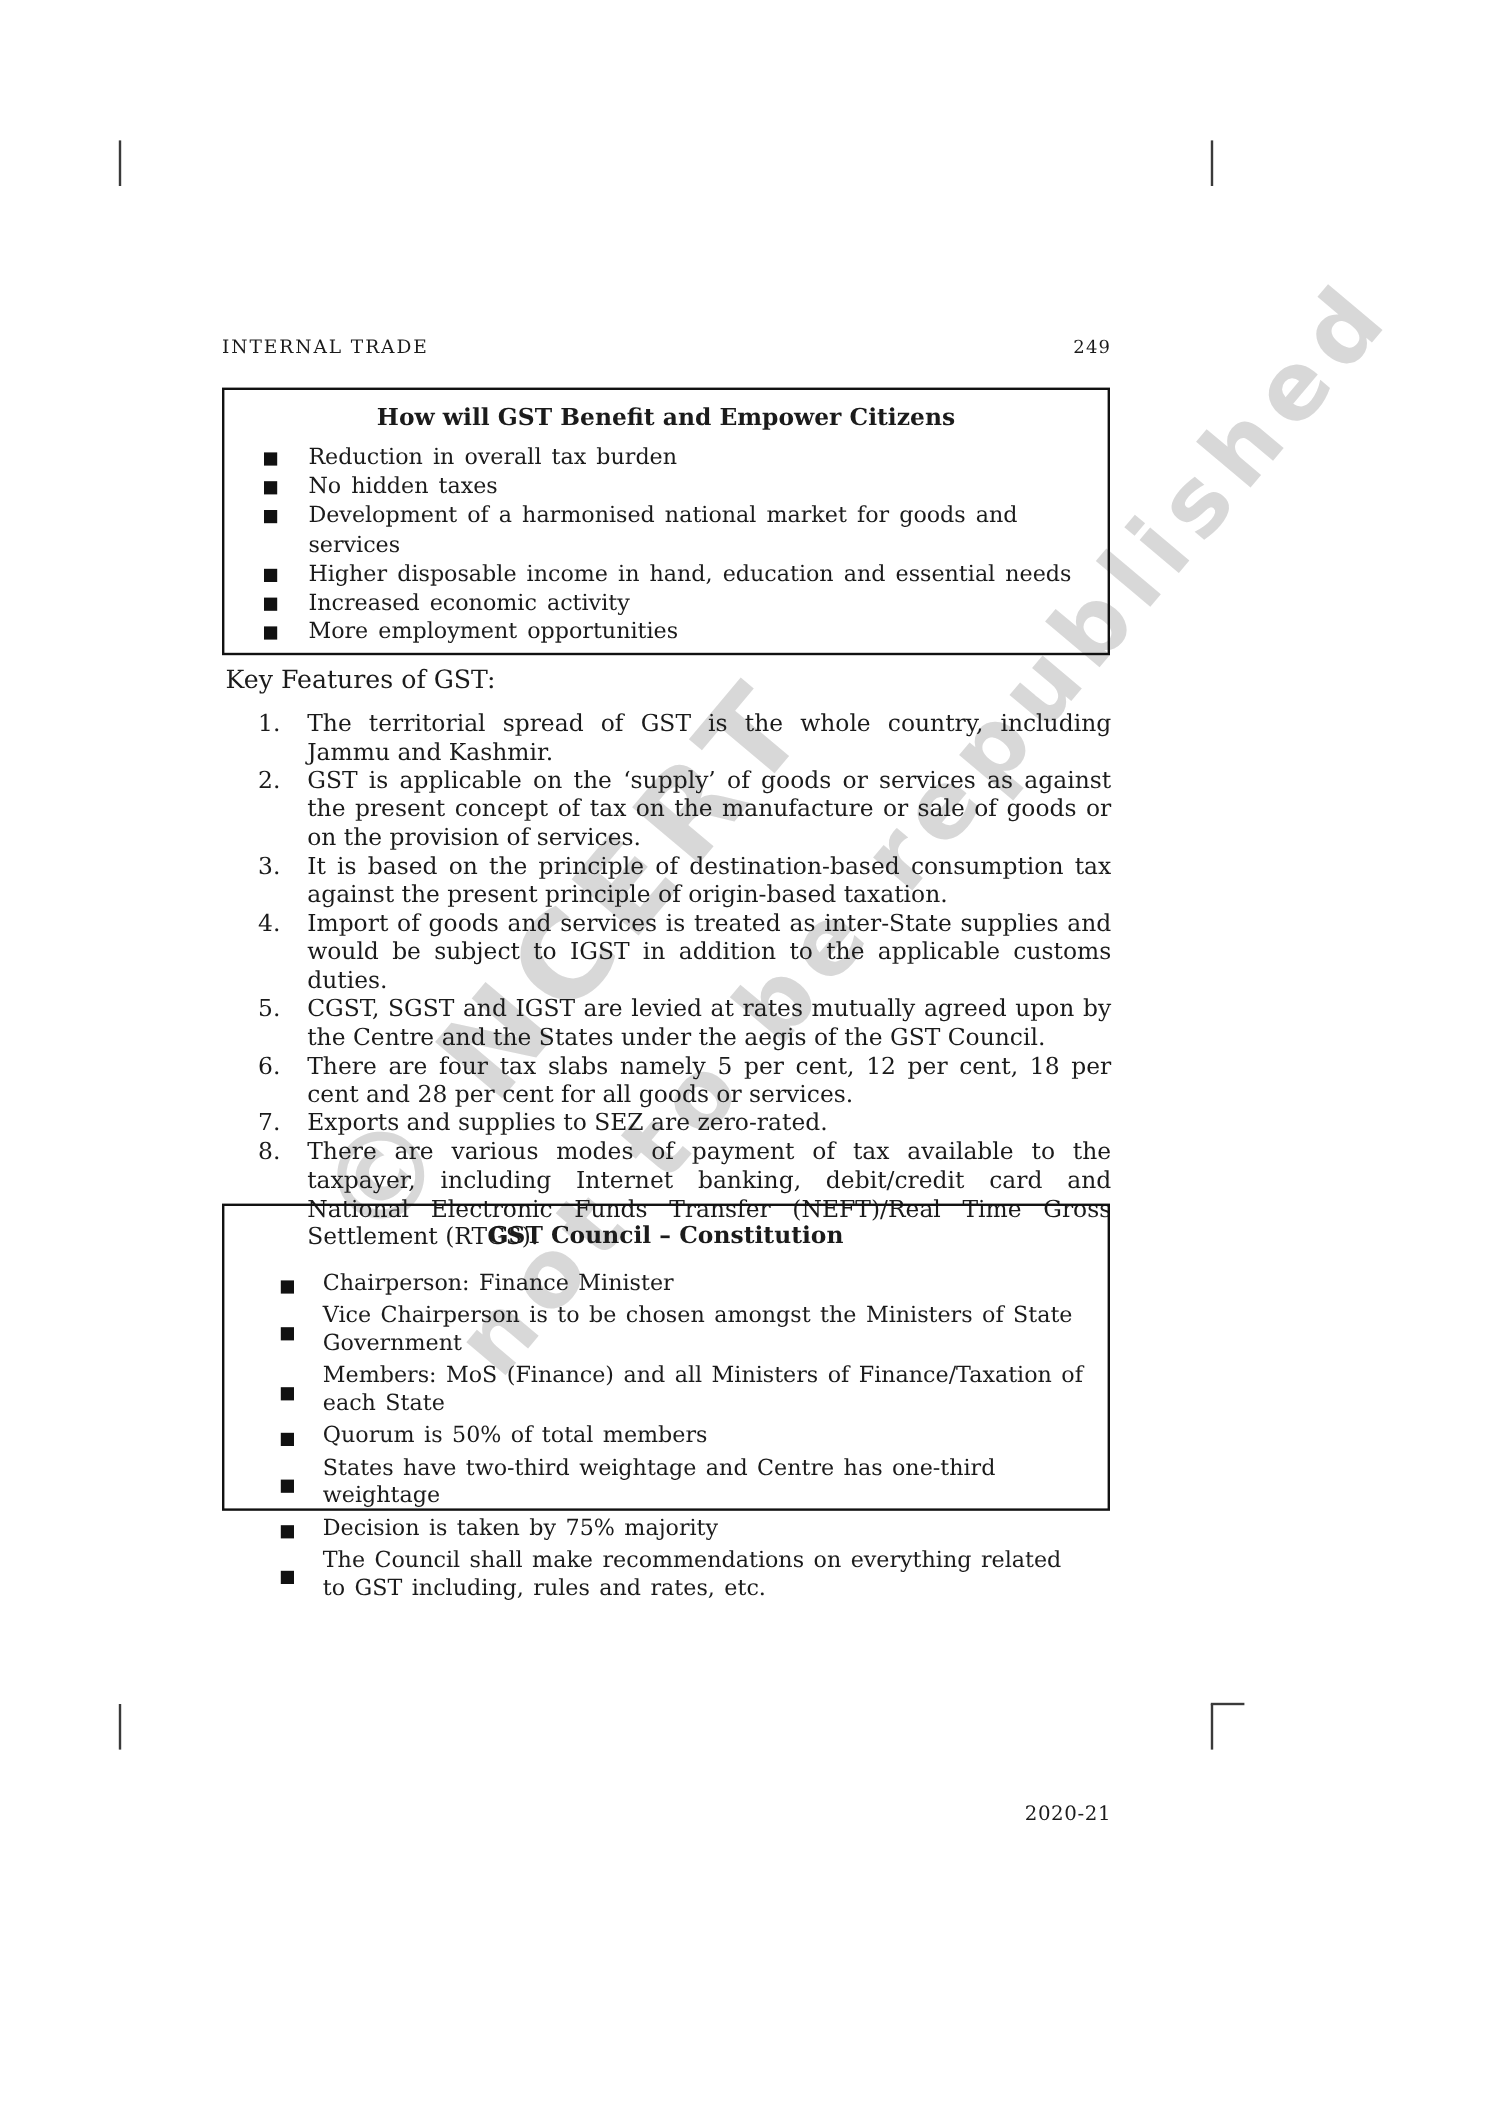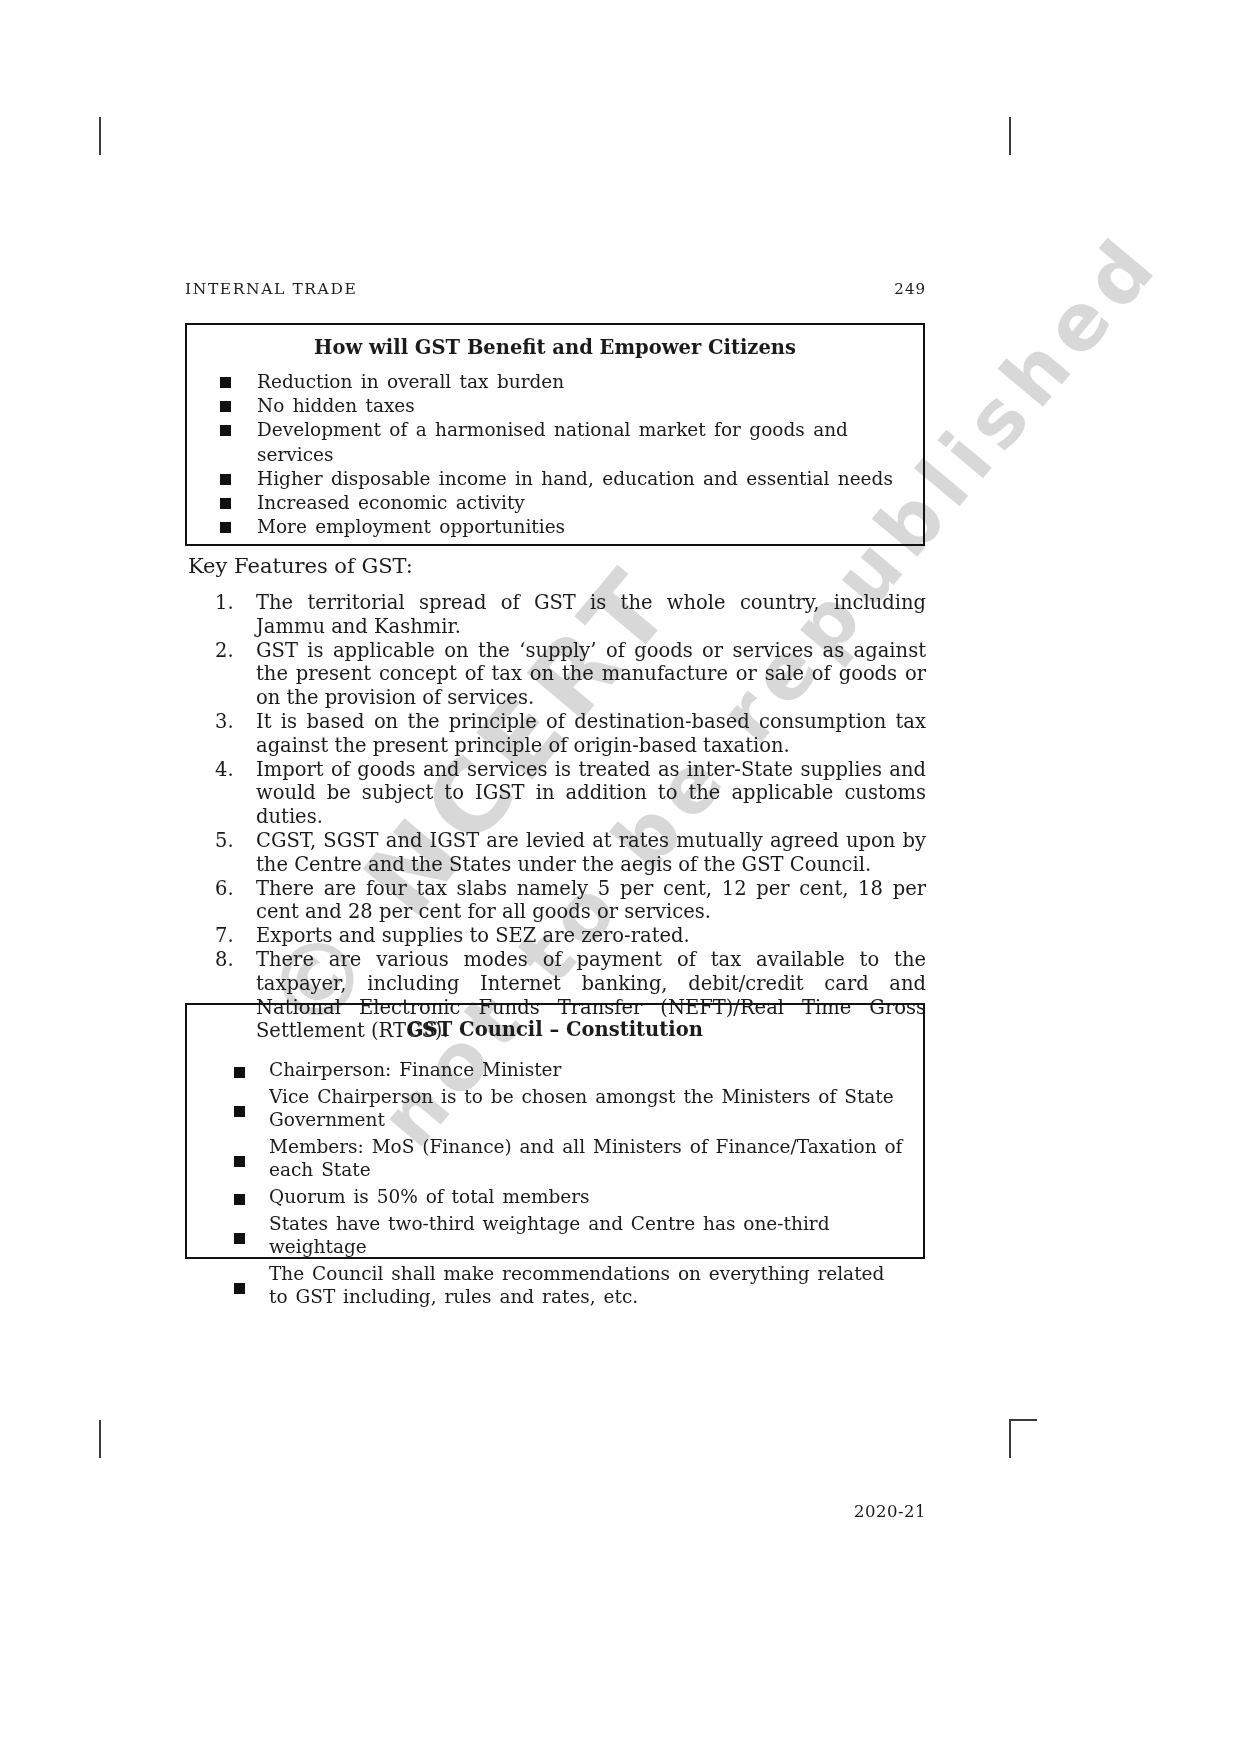--- a/index.html
+++ b/index.html
@@ -249,20 +249,24 @@
         <div class="c-item">
           <span class="sq"></span>
           <span class="c-text">Quorum is 50% of total members</span>
         </div>
         <div class="c-item">
           <span class="sq"></span>
           <span class="c-text">States have two-third weightage and Centre has one-third weightage</span>
         </div>
         <div class="c-item">
           <span class="sq"></span>
+          <span class="c-text">Decision is taken by 75% majority</span>
+        </div>
+        <div class="c-item">
+          <span class="sq"></span>
           <span class="c-text">The Council shall make recommendations on everything related to GST including, rules and rates, etc.</span>
         </div>
       </div>
     </div>
 
     <div class="footer">2020-21</div>
 
   </div>
 </div>
 

